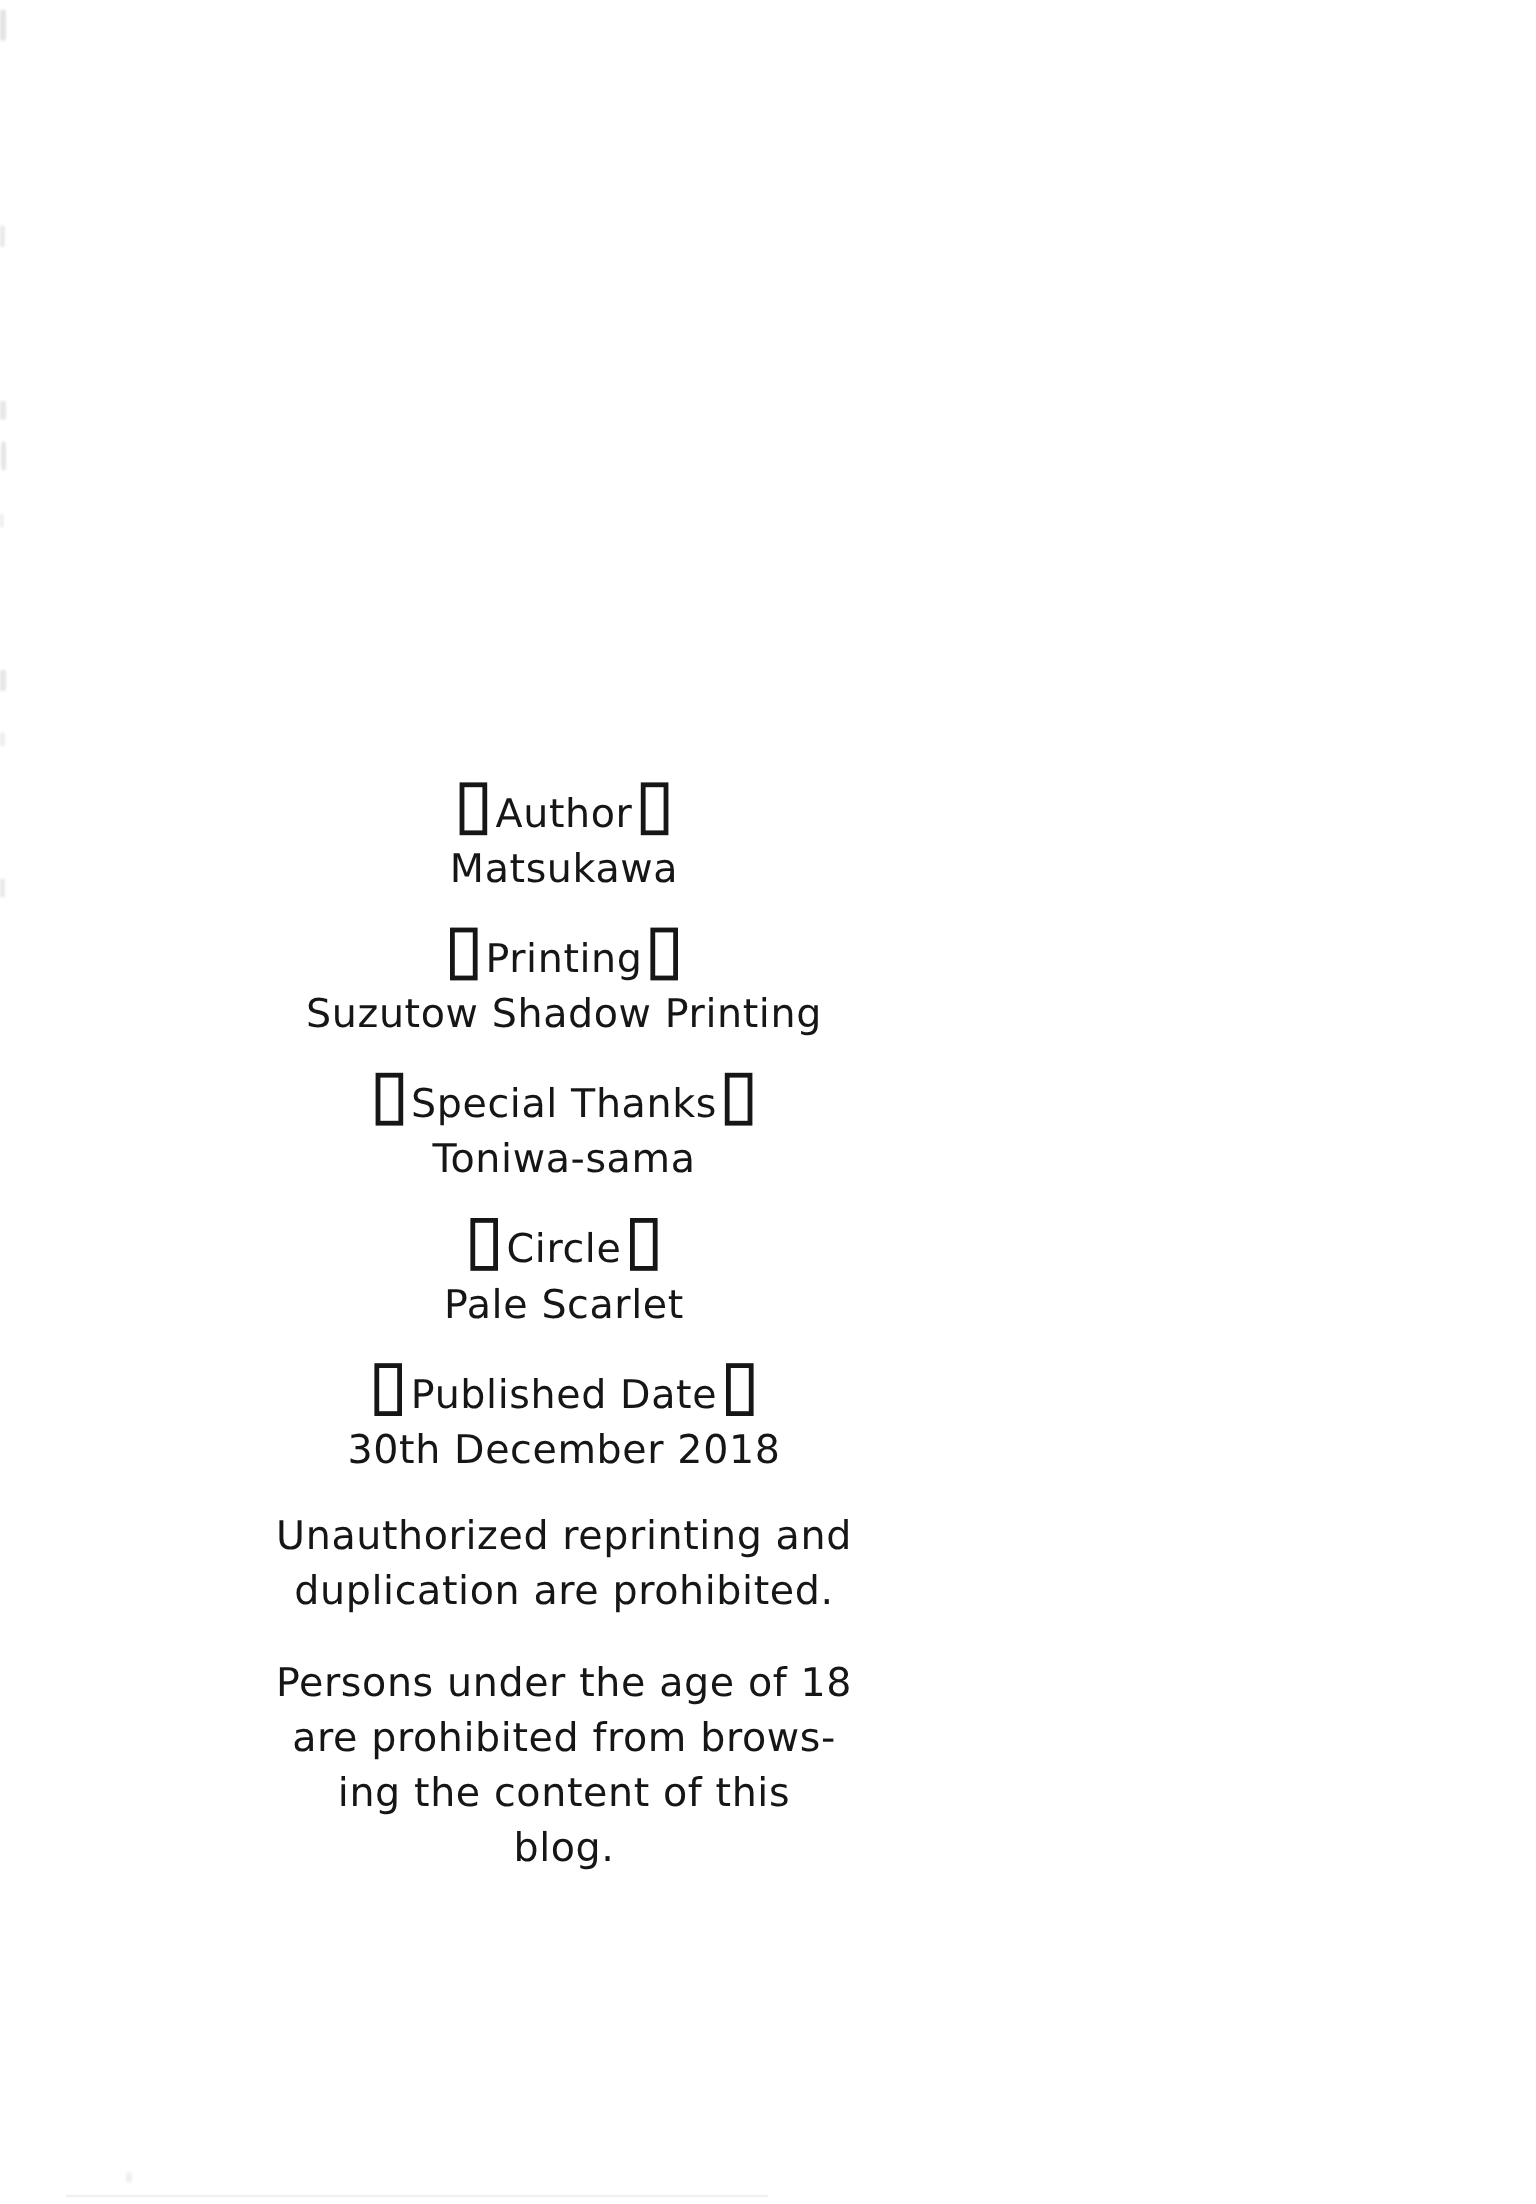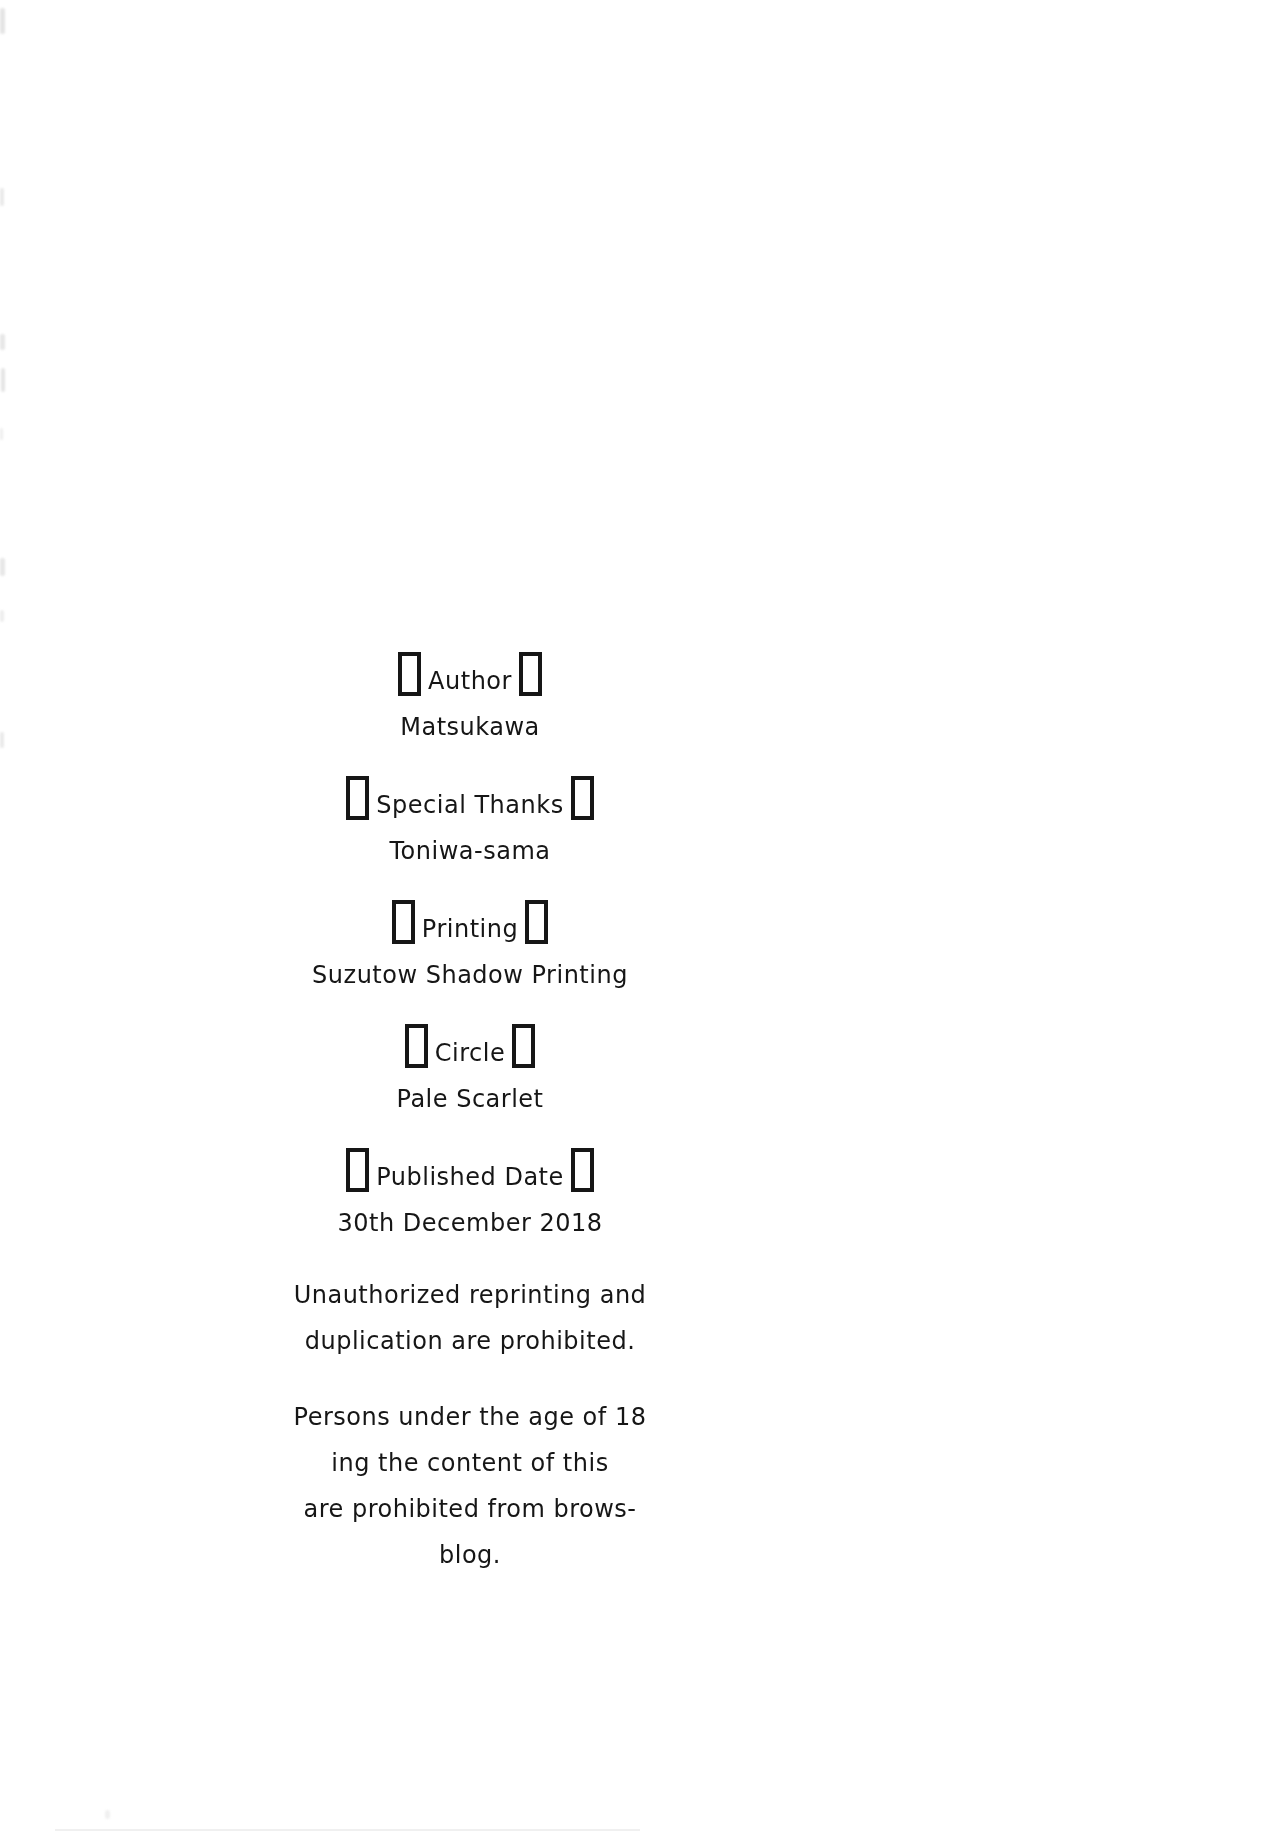--- a/index.html
+++ b/index.html
@@ -15,21 +15,21 @@
     overflow: hidden;
     font-family: "DejaVu Sans", sans-serif;
     color: #161616;
   }
   .colophon {
     position: absolute;
     left: 90px;
     top: 652px;
     width: 760px;
     text-align: center;
-    font-size: 24px;
+    font-size: 33px;
     letter-spacing: 0.5px;
     line-height: 46px;
   }
   .entry { margin: 0 0 26px 0; }
   .label-line { white-space: nowrap; }
   
   .tofu {
     display: inline-block;
     width: 15px;
     height: 36px;
@@ -73,48 +73,48 @@
   <span class="artifact" style="left:105px; top:1810px; width:5px; height:9px; opacity:0.12;"></span>
 
   <main class="colophon">
 
     <section class="entry">
       <div class="label-line"><span class="tofu"></span><span>Author</span><span class="tofu"></span></div>
       <div class="value-line">Matsukawa</div>
     </section>
 
     <section class="entry">
-      <div class="label-line"><span class="tofu"></span><span>Special Thanks</span><span class="tofu"></span></div>
-      <div class="value-line">Toniwa-sama</div>
+      <div class="label-line"><span class="tofu"></span><span>Printing</span><span class="tofu"></span></div>
+      <div class="value-line">Suzutow Shadow Printing</div>
     </section>
 
     <section class="entry">
-      <div class="label-line"><span class="tofu"></span><span>Printing</span><span class="tofu"></span></div>
-      <div class="value-line">Suzutow Shadow Printing</div>
+      <div class="label-line"><span class="tofu"></span><span>Special Thanks</span><span class="tofu"></span></div>
+      <div class="value-line">Toniwa-sama</div>
     </section>
 
     <section class="entry">
       <div class="label-line"><span class="tofu"></span><span>Circle</span><span class="tofu"></span></div>
       <div class="value-line">Pale Scarlet</div>
     </section>
 
     <section class="entry">
       <div class="label-line"><span class="tofu"></span><span>Published Date</span><span class="tofu"></span></div>
       <div class="value-line">30th December 2018</div>
     </section>
 
 
     <section class="notice">
       <div>Unauthorized reprinting and</div>
       <div>duplication are prohibited.</div>
     </section>
 
     <section class="notice">
       <div>Persons under the age of 18</div>
+      <div>are prohibited from brows-</div>
       <div>ing the content of this</div>
-      <div>are prohibited from brows-</div>
       <div>blog.</div>
     </section>
 
   </main>
 
   <div class="bottom-shadow-line"></div>
 </div>
 
 </body></html>

